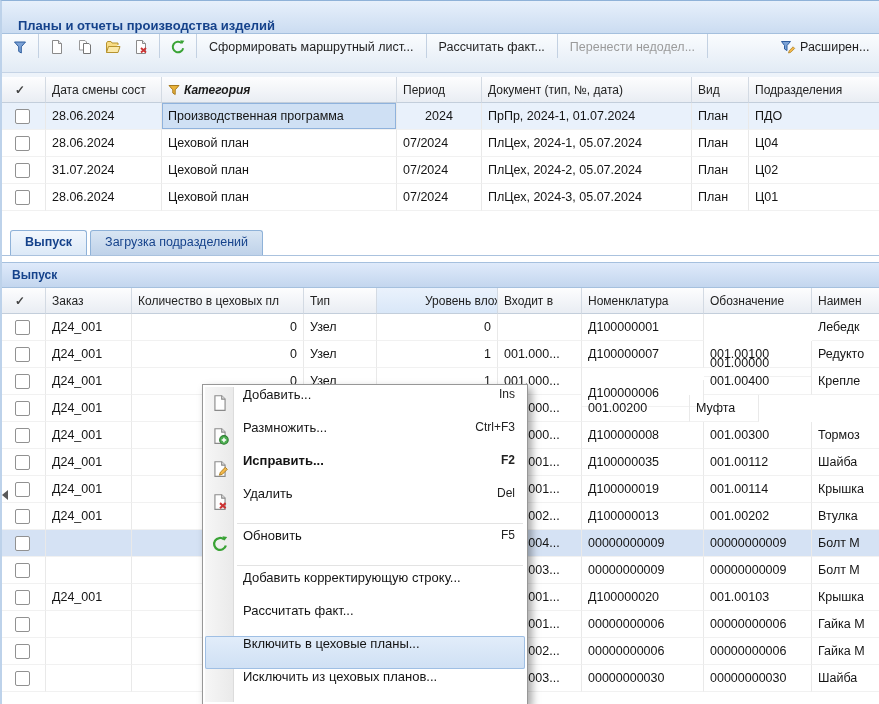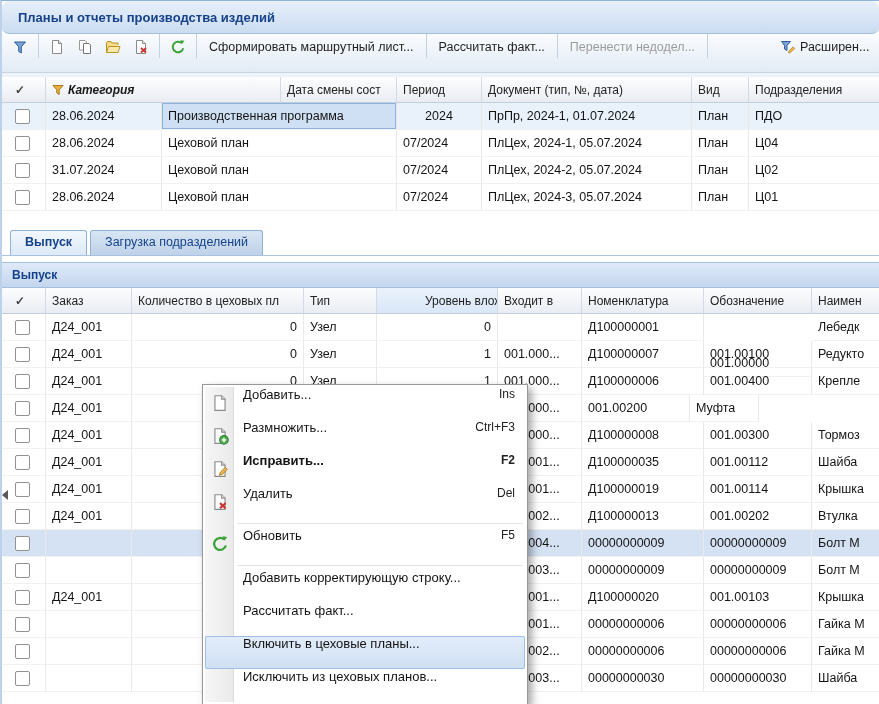--- a/index.html
+++ b/index.html
@@ -1,20 +1,20 @@
 <!DOCTYPE html>
 <html><head>
 <meta charset="utf-8">
 <style>
   html,body{margin:0;padding:0;background:#fff;}
   .app{position:relative;width:879px;height:704px;overflow:hidden;background:#fff;
        border-top:1px solid #8fb2d8;border-left:2px solid #bdd2ea;box-sizing:border-box;
        font-family:"Liberation Sans",sans-serif;}
   .titlebar{height:32px;background:linear-gradient(#e7f0fb,#cbdcf1);border-bottom:1px solid #a5c0de;
-       display:flex;align-items:center;padding-left:16px;color:#15428b;font-size:13px;font-weight:bold;border-radius:7px;}
+       display:flex;align-items:flex-end;padding-left:16px;color:#15428b;font-size:13px;font-weight:bold;}
   .toolbar{height:38px;background:linear-gradient(#fafcfe,#e2ebf5);border-bottom:1px solid #c5d3e5;
        display:flex;padding:0 4px;overflow:hidden;white-space:nowrap;}
   .tibtn{width:28px;height:26px;display:flex;align-items:center;justify-content:center;flex:0 0 auto;}
   .icon svg{display:block;}
   .tsep{width:1px;height:24px;background:#c3d1e2;margin:0 4px;flex:0 0 auto;}
   .tbtn{padding:0 8px;height:26px;line-height:26px;font-size:12.5px;color:#1f1f1f;flex:0 0 auto;}
   .tbtn.disabled{color:#9b9b9b;}
   .tbtn.adv{margin-left:auto;display:flex;align-items:center;gap:4px;width:95px;overflow:hidden;padding-right:0;}
   .gap4{height:4px;background:#edf3fa;}
   .spacer16{height:16px;background:#fff;}
@@ -139,31 +139,31 @@
     </span>
   </div>
 
   <div class="gap4"></div>
 
   <div id="plans-grid">
       <div class="ghead">
         <div class="hcell" style="width: 44px;">
           <span class="hcheck">✓</span>
         </div>
+        <div class="hcell" style="width: 116px;">
+          <span>Дата смены сост</span>
+        </div>
         <div class="hcell" style="width: 235px;">
           <span class="hic">
             <svg width="12" height="12" viewBox="0 0 12 12">
               <path d="M1 1.5h10L7.2 5.8v4.7L4.8 9V5.8Z" fill="#e9b23a" stroke="#a87a1d"></path>
             </svg>
           </span>
           <span class="hcat-text">Категория</span>
         </div>
-        <div class="hcell" style="width: 116px;">
-          <span>Дата смены сост</span>
-        </div>
         <div class="hcell" style="width: 85px;">
           <span>Период</span>
         </div>
         <div class="hcell" style="width: 210px;">
           <span>Документ (тип, №, дата)</span>
         </div>
         <div class="hcell" style="width: 57px;">
           <span>Вид</span>
         </div>
         <div class="hcell" style="width: 132px;">
@@ -377,21 +377,21 @@
           </div>
           <div class="gcell" style="width: 73px;">
             <span>Узел</span>
           </div>
           <div class="gcell r" style="width: 121px;">
             <span>1</span>
           </div>
           <div class="gcell" style="width: 84px;">
             <span>001.000...</span>
           </div>
-          <div class="gcell" style="width: 122px;">
+          <div class="gcell" style="width: 122px; margin-top: 12px;">
             <span>Д100000006</span>
           </div>
           <div class="gcell" style="width: 108px;">
             <span>001.00400</span>
           </div>
           <div class="gcell" style="width: 69px;">
             <span>Крепле</span>
           </div>
         </div>
         <div class="grow">

